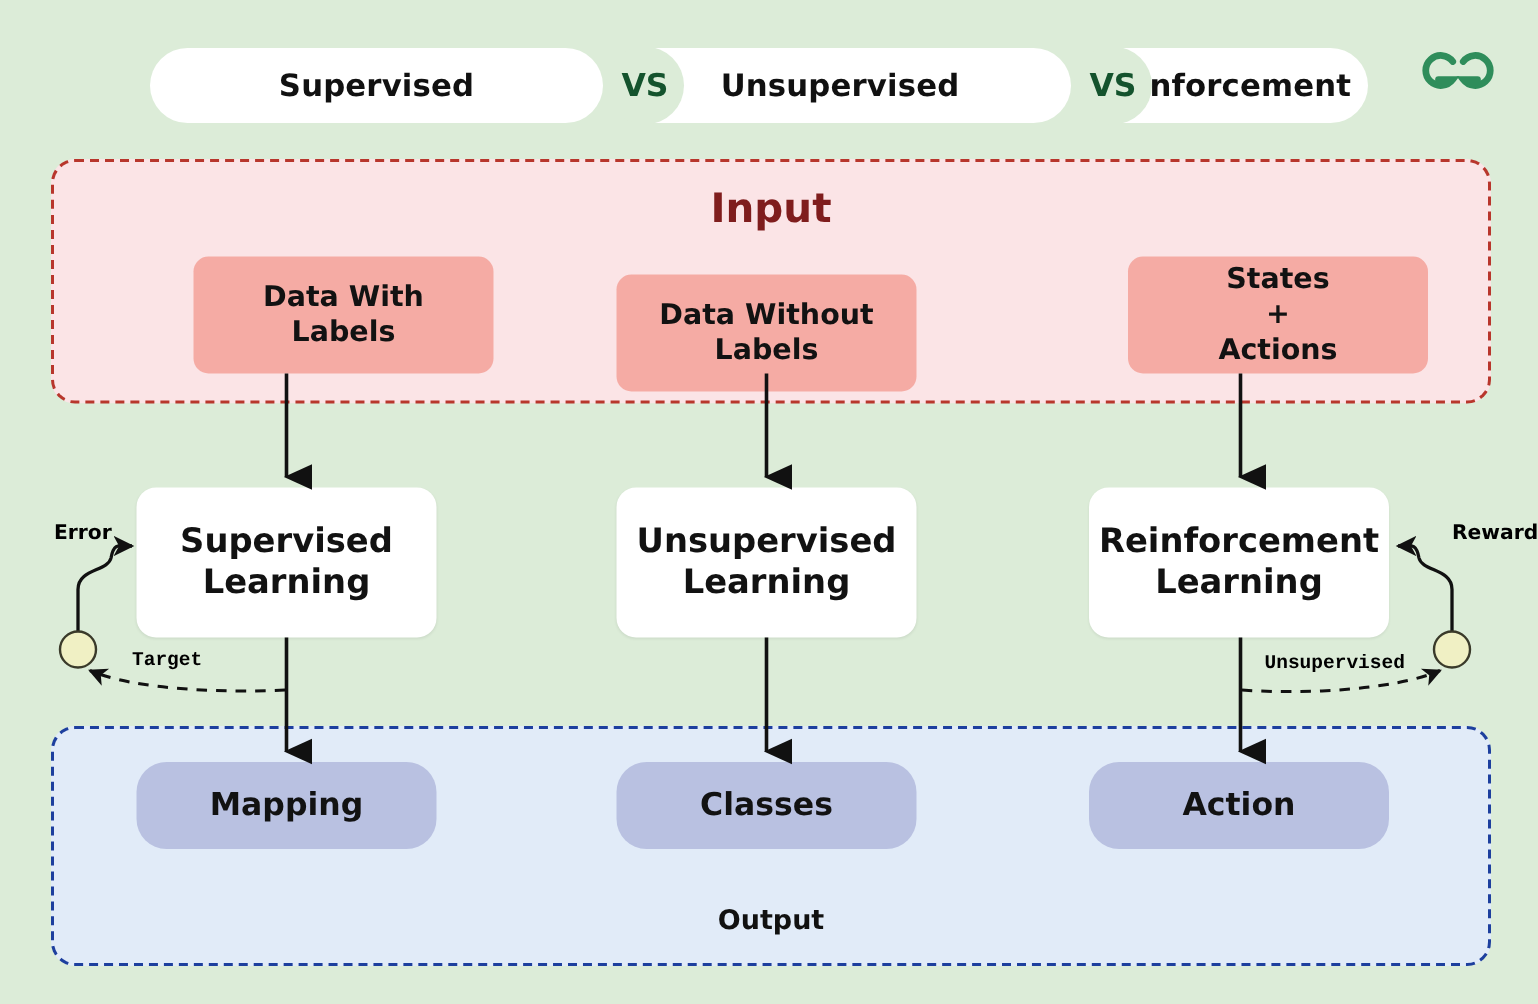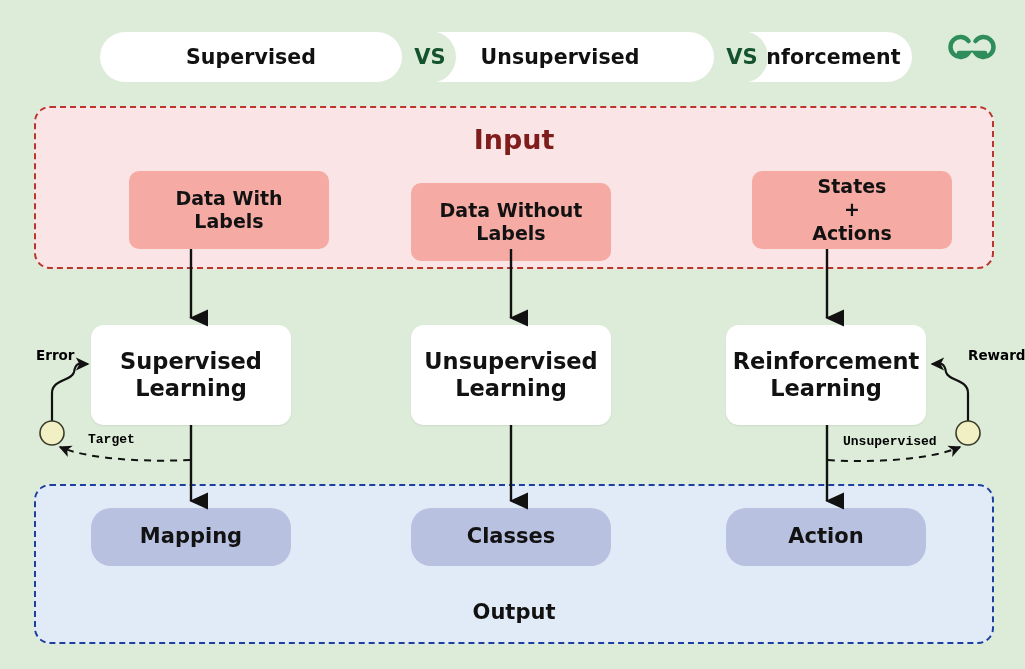--- a/index.html
+++ b/index.html
@@ -128,21 +128,21 @@
     background: #e1ebf8;
     border: 2px dashed #1d3f9e;
     border-radius: 16px;
     z-index: 1;
   }
   .band-title-output {
     position: absolute;
     left: 0; right: 0;
     bottom: 18px;
     text-align: center;
-    font-size: 21px;
+    font-size: 18px;
     font-weight: bold;
     color: #111111;
   }
 
   
   .node {
     position: absolute;
     box-sizing: border-box;
     display: flex;
     align-items: center;

